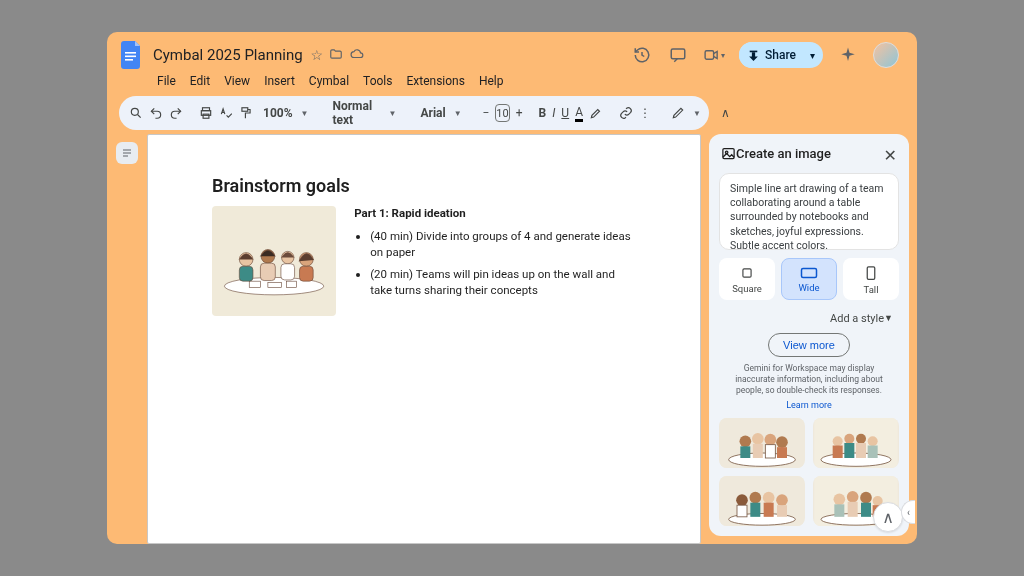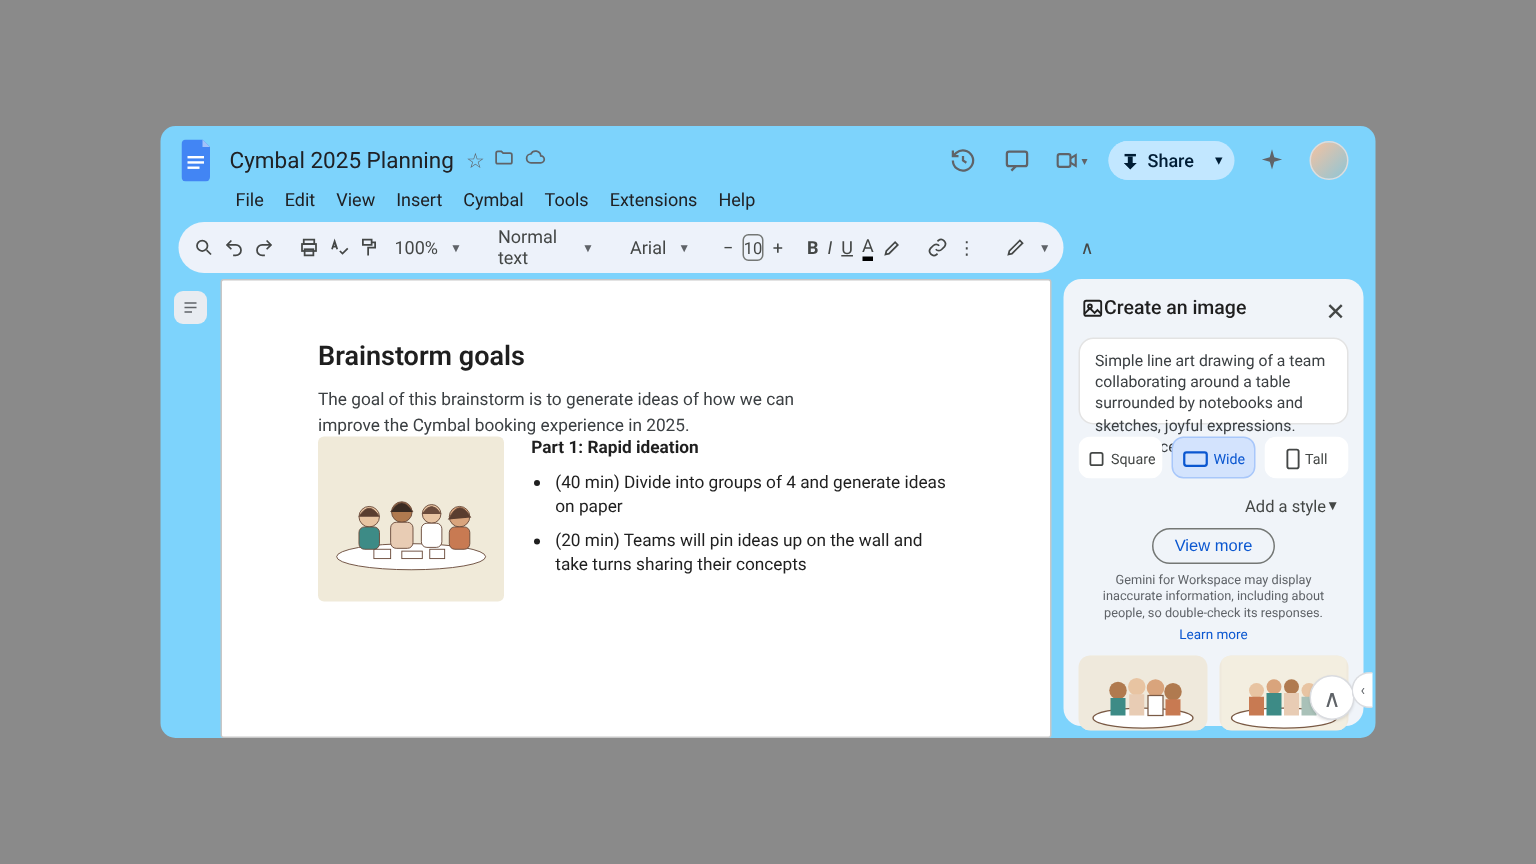--- a/index.html
+++ b/index.html
@@ -8,22 +8,22 @@
     background: #8a8a8a;
     width: 1024px;
     height: 576px;
     overflow: hidden;
     display: flex;
     align-items: center;
     justify-content: center;
   }
   .frame {
     width: 810px;
-    height: 408px;
-    background: #7dd3fc;
+    height: 512px;
+    background: #fdba74;
     border-radius: 10px;
     overflow: hidden;
     display: flex;
     flex-direction: column;
     position: relative;
   }
   
   .titlebar {
     display: flex;
     align-items: center;
@@ -64,21 +64,21 @@
     height: 34px;
     display:flex; align-items:center;
     padding: 0 10px;
     gap: 6px;
     color:#444746;
     font-size:12px;
     width: 590px;
   }
   .tb-sep { width:1px; height:18px; background:#c7c7c7; margin:0 2px; }
   .tb-ic { width:18px;height:18px;display:flex;align-items:center;justify-content:center;cursor:pointer;color:#444746;}
-  .tb-dd { display:flex;align-items:center;gap:4px;cursor:pointer; padding:0 4px;}
+  .tb-dd { display:flex;align-items:center;gap:4px;cursor:pointer; padding:0 4px;font-weight:bold;}
   .tb-dd .caret { font-size:8px; color:#5f6368; margin-left:4px;}
   .font-size-box {
     border:1px solid #747775; border-radius:4px;
     width:26px; height:18px; font-size:11px;
     display:flex;align-items:center;justify-content:center;
   }
   
   .main { flex:1; display:flex; overflow:hidden; }
   .left-gutter { width:40px; padding-top:8px; display:flex;justify-content:center; }
   .outline-chip {
@@ -119,21 +119,21 @@
   .sp-header .close {margin-left:auto; cursor:pointer; color:#444746; font-size:16px;}
   .prompt-box {
     background:#fff; border-radius:10px; padding:8px 10px;
     font-size:10.5px; color:#3c4043; line-height:1.35;
     border:1px solid #e3e3e3;
     min-height:58px;
   }
   .aspect-row { display:flex; gap:6px; margin-top:8px;}
   .aspect {
     flex:1; background:#fff; border-radius:8px;
-    display:flex;align-items:center;justify-content:center;
+    display:flex;flex-direction:column;align-items:center;justify-content:center;
     padding:6px 0 4px; font-size:9.5px; color:#444746; cursor:pointer;
     border:1px solid transparent; gap:3px;
   }
   .aspect.selected { background:#d3e3fd; border-color:#a8c7fa; color:#0b57d0; }
   .style-dd {
     margin-top:8px; font-size:11px; color:#444746;
     display:flex;justify-content:flex-end;align-items:center;
     padding:4px 6px; cursor:pointer;
   }
   .viewmore {
@@ -347,21 +347,20 @@
     <div class="left-gutter">
       <div class="outline-chip">
         <svg width="12" height="12" viewBox="0 0 24 24" fill="none" stroke="#5f6368" stroke-width="2">
             <path d="M4 6h16M4 12h16M4 18h10"></path>
           </svg>
       </div>
     </div>
 
     <div class="doc-canvas">
       <h2>Brainstorm goals</h2>
-      <p class="lede">The goal of this brainstorm is to generate ideas of how we can improve the Cymbal booking experience in 2025.</p>
       <div class="doc-body">
         <div class="doc-img">
           <svg class="people-svg" viewBox="0 0 200 115">
             <rect width="200" height="115" fill="#f0ead9"></rect>
             <ellipse cx="100" cy="98" rx="80" ry="14" fill="#fff" stroke="#6b4b3b" stroke-width="1"></ellipse>
             <rect x="60" y="90" width="18" height="10" fill="#fff" stroke="#6b4b3b"></rect>
             <rect x="90" y="92" width="22" height="8" fill="#fff" stroke="#6b4b3b"></rect>
             <rect x="120" y="90" width="16" height="10" fill="#fff" stroke="#6b4b3b"></rect>
 
             <g stroke="#6b4b3b" stroke-width="1">

